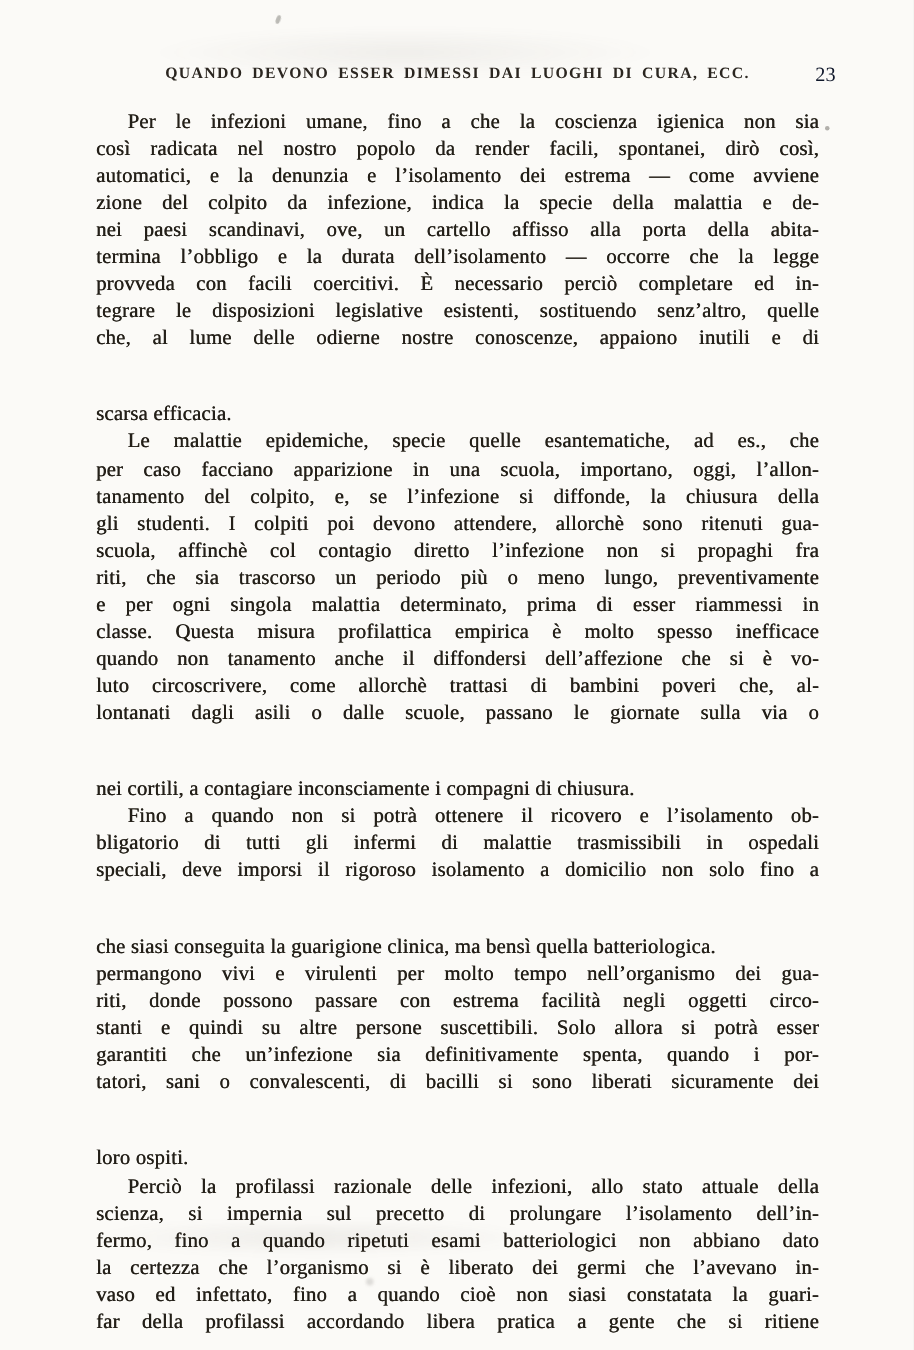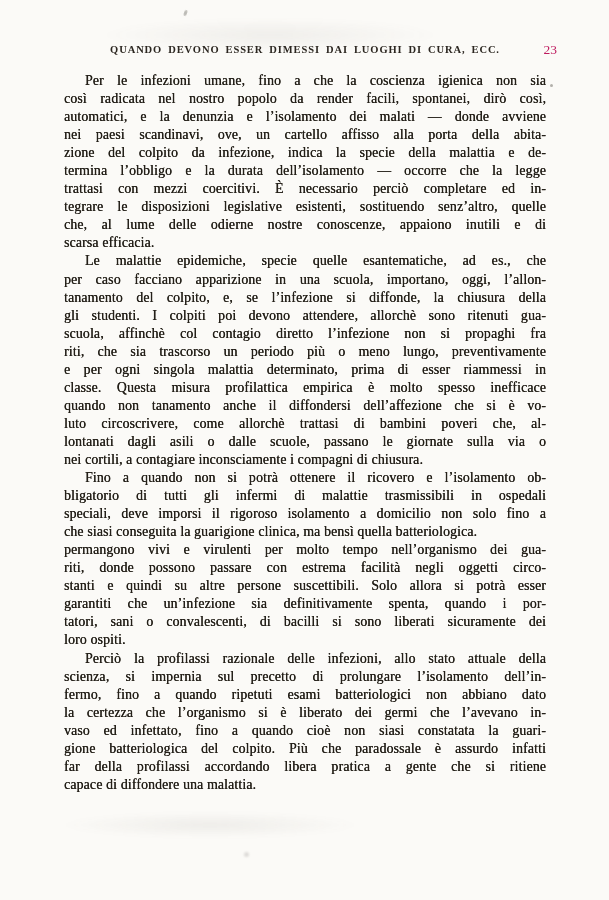--- a/index.html
+++ b/index.html
@@ -51,63 +51,63 @@
     font-weight: bold;
     letter-spacing: 0.9px;
     word-spacing: 2.5px;
     color: #2b2620;
     white-space: nowrap;
   }
   .page-number {
     position: absolute;
     right: 64px; top: 42px;
     font-size: 13.5px;
-    color: #be185d;
+    color: #0f172a;
   }
   .text-block {
     position: absolute;
     left: 64px; top: 72px; width: 482px;
     text-shadow: 0.25px 0 0 currentColor; 
   }
   .line {
     height: 18.05px;
     line-height: 18.05px;
     font-size: 13.8px;
     letter-spacing: 0.15px;
     text-align: justify;
     text-align-last: justify;
     white-space: normal;
     overflow: visible;
   }
   .line.first { text-indent: 21px; }
-  .line.last  { text-align-last: left; }
+  .line.last  { text-align-last: left; margin-top: 33px; }
 </style>
 </head>
 <body>
 
 <div class="page">
 
   <div class="artifact smudge-top"></div>
   <div class="artifact speck-1"></div>
   <div class="artifact speck-2"></div>
   <div class="artifact smudge-bottom"></div>
   <div class="artifact speck-3"></div>
 
   <div class="running-head">QUANDO DEVONO ESSER DIMESSI DAI LUOGHI DI CURA, ECC.</div>
 
   <div class="page-number">23</div>
 
   <div class="text-block">
       <div class="line first">Per le infezioni umane, fino a che la coscienza igienica non sia</div>
       <div class="line">così radicata nel nostro popolo da render facili, spontanei, dirò così,</div>
-      <div class="line">automatici, e la denunzia e l’isolamento dei malati — donde avviene</div>
+      <div class="line">automatici, e la denunzia e l’isolamento dei estrema — come avviene</div>
+      <div class="line">zione del colpito da infezione, indica la specie della malattia e de-</div>
       <div class="line">nei paesi scandinavi, ove, un cartello affisso alla porta della abita-</div>
-      <div class="line">zione del colpito da infezione, indica la specie della malattia e de-</div>
       <div class="line">termina l’obbligo e la durata dell’isolamento — occorre che la legge</div>
-      <div class="line">trattasi con mezzi coercitivi. È necessario perciò completare ed in-</div>
+      <div class="line">provveda con facili coercitivi. È necessario perciò completare ed in-</div>
       <div class="line">tegrare le disposizioni legislative esistenti, sostituendo senz’altro, quelle</div>
       <div class="line">che, al lume delle odierne nostre conoscenze, appaiono inutili e di</div>
       <div class="line last">scarsa efficacia.</div>
       <div class="line first">Le malattie epidemiche, specie quelle esantematiche, ad es., che</div>
       <div class="line">per caso facciano apparizione in una scuola, importano, oggi, l’allon-</div>
       <div class="line">tanamento del colpito, e, se l’infezione si diffonde, la chiusura della</div>
       <div class="line">gli studenti. I colpiti poi devono attendere, allorchè sono ritenuti gua-</div>
       <div class="line">scuola, affinchè col contagio diretto l’infezione non si propaghi fra</div>
       <div class="line">riti, che sia trascorso un periodo più o meno lungo, preventivamente</div>
       <div class="line">e per ogni singola malattia determinato, prima di esser riammessi in</div>
@@ -124,18 +124,17 @@
       <div class="line">riti, donde possono passare con estrema facilità negli oggetti circo-</div>
       <div class="line">stanti e quindi su altre persone suscettibili. Solo allora si potrà esser</div>
       <div class="line">garantiti che un’infezione sia definitivamente spenta, quando i por-</div>
       <div class="line">tatori, sani o convalescenti, di bacilli si sono liberati sicuramente dei</div>
       <div class="line last">loro ospiti.</div>
       <div class="line first">Perciò la profilassi razionale delle infezioni, allo stato attuale della</div>
       <div class="line">scienza, si impernia sul precetto di prolungare l’isolamento dell’in-</div>
       <div class="line">fermo, fino a quando ripetuti esami batteriologici non abbiano dato</div>
       <div class="line">la certezza che l’organismo si è liberato dei germi che l’avevano in-</div>
       <div class="line">vaso ed infettato, fino a quando cioè non siasi constatata la guari-</div>
-      <div class="line">gione batteriologica del colpito. Più che paradossale è assurdo infatti</div>
       <div class="line">far della profilassi accordando libera pratica a gente che si ritiene</div>
       <div class="line last">capace di diffondere una malattia.</div>
     </div>
 
 </div>
 
 </body></html>

